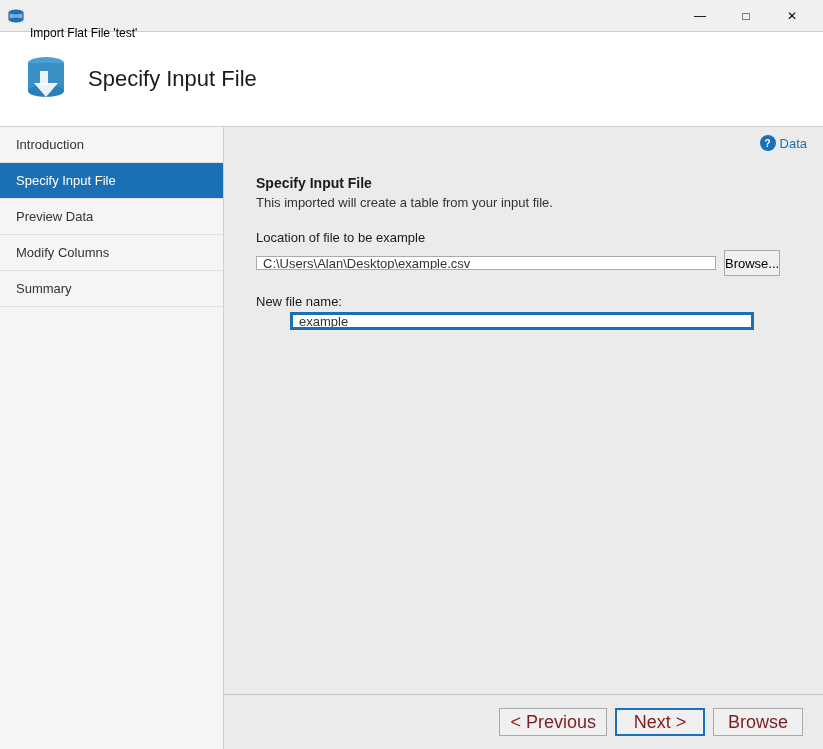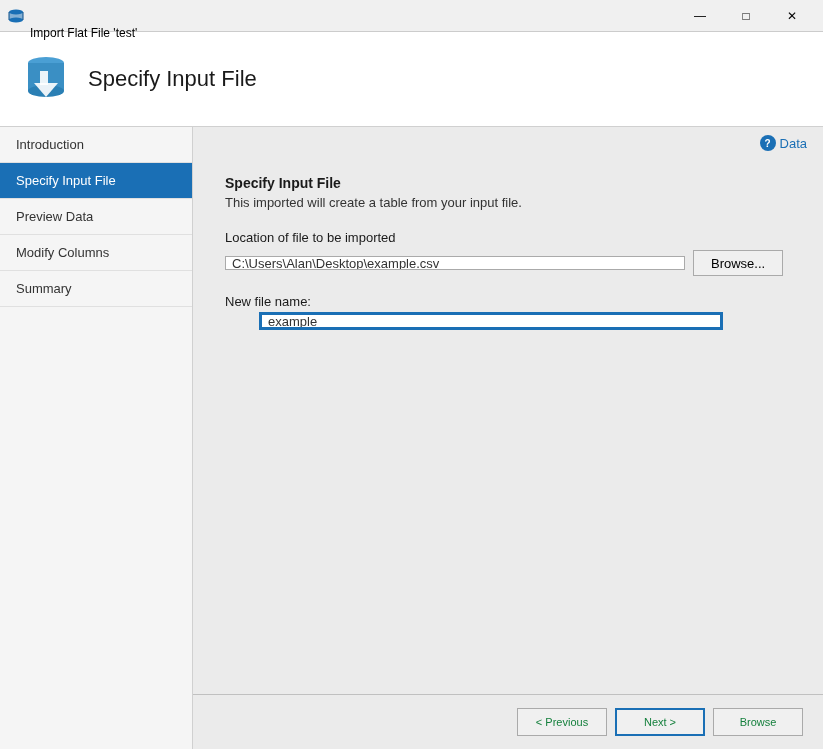--- a/index.html
+++ b/index.html
@@ -72,21 +72,21 @@
     }
 
     
     .main-layout {
       display: flex;
       height: calc(749px - 32px - 95px);
     }
 
     
     .sidebar {
-      width: 193px;
+      width: 224px;
       background: #f5f5f5;
       border-right: 1px solid #d0d0d0;
       flex-shrink: 0;
     }
     .sidebar-item {
       padding: 10px 16px;
       font-size: 13px;
       cursor: pointer;
       color: #333;
       border-bottom: 1px solid #e0e0e0;
@@ -154,21 +154,21 @@
       color: #333;
       width: 460px;
     }
     .text-input.focused {
       outline: 2px solid #1a6fb5;
       border-color: #1a6fb5;
       margin-left: 36px;
     }
     .browse-btn {
       height: 26px;
-      padding: 0 17px;
+      padding: 0 0;
       background: #f0f0f0;
       border: 1px solid #aaa;
       font-size: 13px;
       cursor: pointer;
       color: #000;
     }
 
     
     .footer {
       background: #ebebeb;
@@ -176,25 +176,25 @@
       height: 55px;
       display: flex;
       align-items: center;
       justify-content: flex-end;
       padding: 0 20px;
       gap: 8px;
     }
     .footer-btn {
       height: 28px;
       padding: 0 10px;
-      font-size: 11px;
+      font-size: 18px;
       cursor: pointer;
       border: 1px solid #aaa;
       background: #f0f0f0;
-      color: #15803d;
+      color: #7f1d1d;
       min-width: 90px;
     }
     .footer-btn.primary {
       background: #f0f0f0;
       border: 2px solid #1a6fb5;
     }
 
     
     .db-icon-svg { display: block; }
   </style>
@@ -244,21 +244,21 @@
     <div class="help-row">
       <a class="help-link">
         <span style="display:inline-flex;align-items:center;justify-content:center;width:16px;height:16px;border-radius:50%;background:#1a6fb5;color:#fff;font-size:10px;font-weight:bold;">?</span>
         <span>Data</span>
       </a>
     </div>
     <div class="content-inner">
       <div class="section-title">Specify Input File</div>
       <div class="section-desc">This imported will create a table from your input file.</div>
 
-      <div class="field-label">Location of file to be imported</div>
+      <div class="field-label">Location of file to be example</div>
       <div class="field-row">
         <input type="text" class="text-input" value="C:\Users\Alan\Desktop\example.csv" style="">
         <button class="browse-btn">Browse...</button>
       </div>
 
       <div class="field-label">New file name:</div>
       <div class="field-row">
         <input type="text" class="text-input focused" value="example" style="">
       </div>
     </div>

